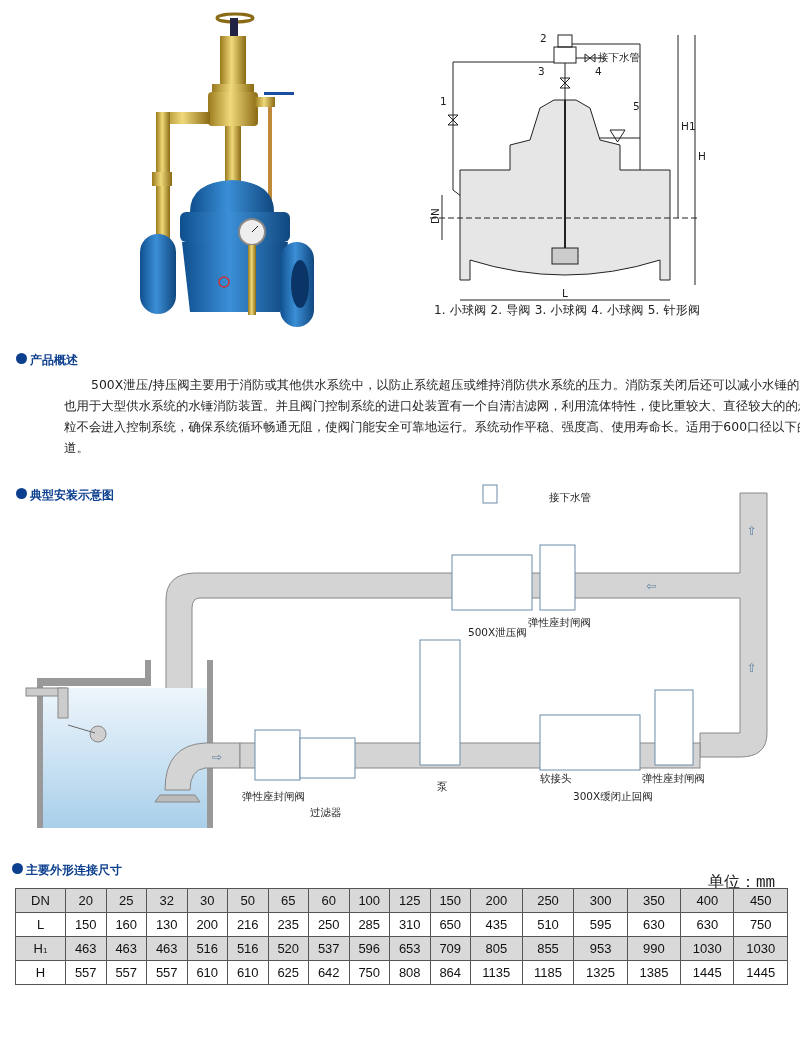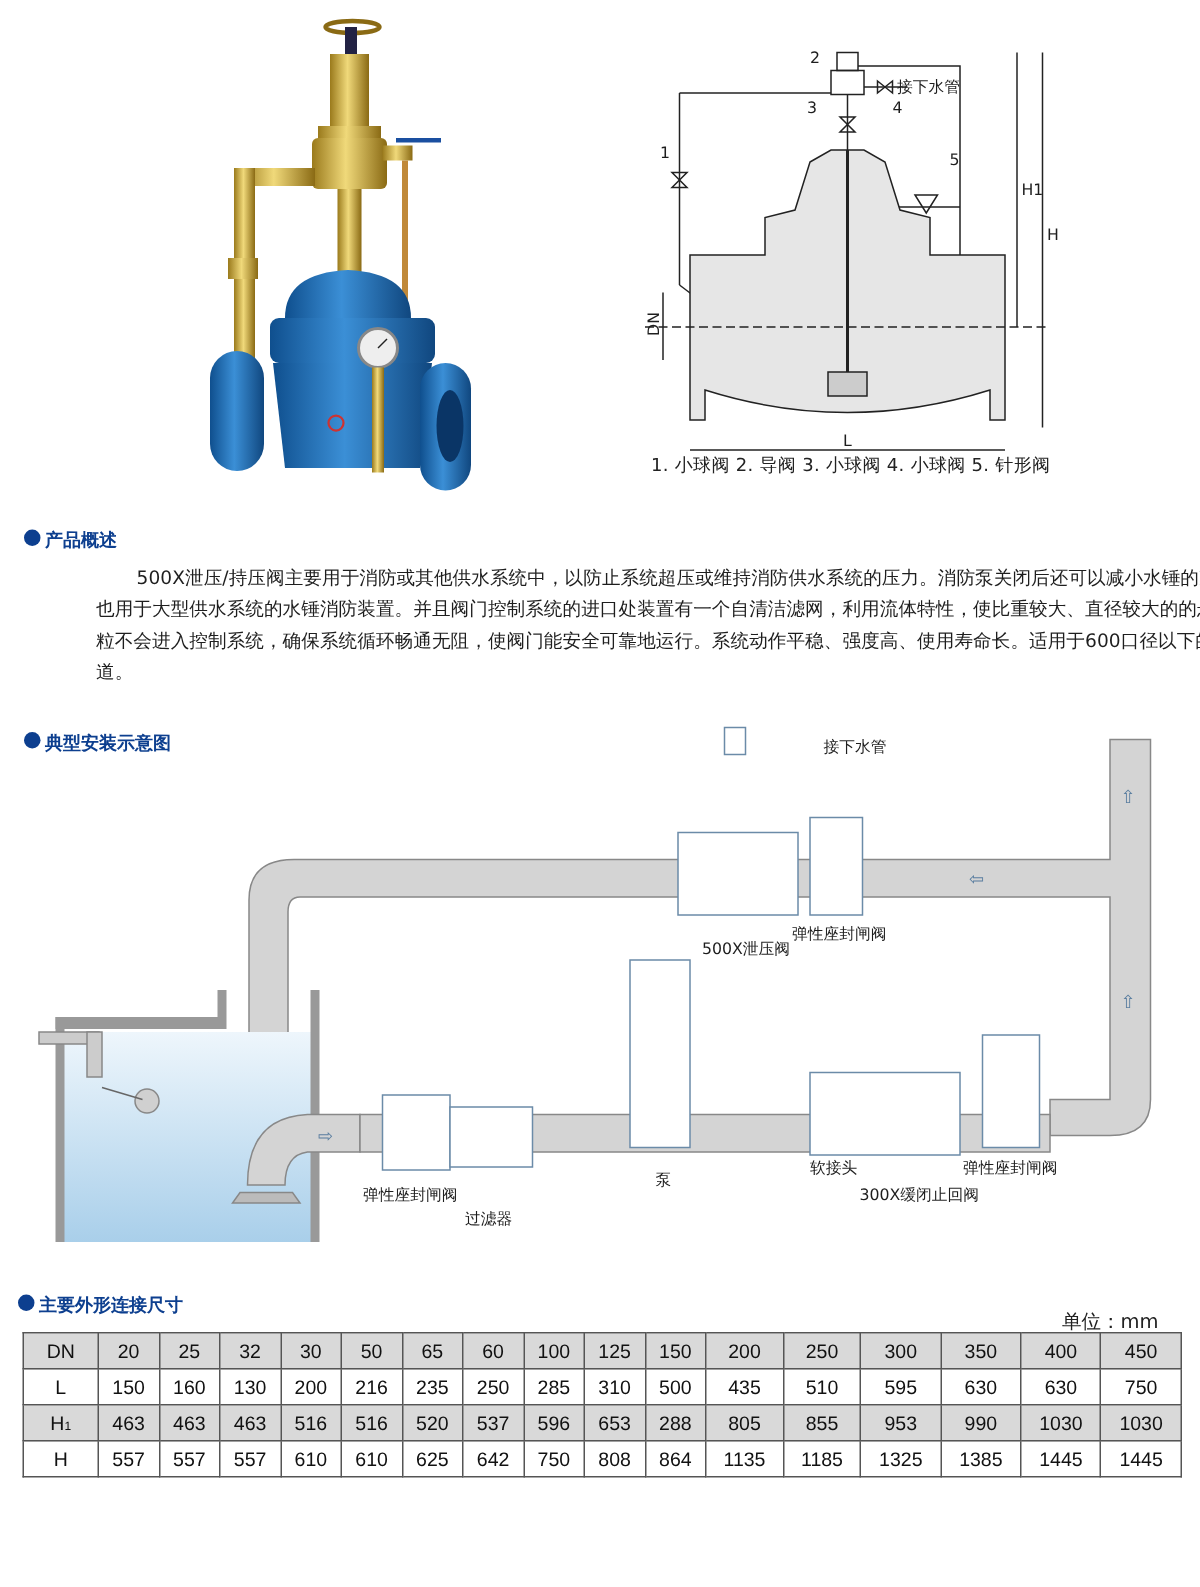--- a/index.html
+++ b/index.html
@@ -22,21 +22,21 @@
     #dims-title { left: 12px; top: 862px; }
 
     #overview-text { left: 16px; top: 374px; width: 776px; font-size: 12.4px; line-height: 21px;
                      color: #1e1e1e; text-indent: 27px; letter-spacing: 0.05px; margin-left: 48px; }
 
     
     #install { left: 0; top: 480px; width: 800px; height: 370px; }
     .lbl { font-size: 10.5px; fill: #1e1e1e; font-family: "DejaVu Sans", sans-serif; }
 
     
-    #unit { left: 708px; top: 872px; font-size: 13px; color: #222; }
+    #unit { left: 708px; top: 872px; font-size: 16px; color: #222; font-family: Liberation Mono, monospace; }
     #dims-table { left: 15px; top: 888px; border-collapse: collapse; width: 773px;
                   font-family: "Liberation Sans", sans-serif; font-size: 13px; color: #111; }
     #dims-table td { border: 1.5px solid #555; text-align: center; height: 23px; padding: 0; }
     #dims-table tr.shade td { background: #d9d9d9; }
     #dims-table td.head { width: 49px; }
     sub.s { font-size: 8px; vertical-align: 0; }
   </style>
 </head>
 <body>
 
@@ -204,40 +204,40 @@
         <td class="head"><span>L</span></td>
         <td>150</td>
         <td>160</td>
         <td>130</td>
         <td>200</td>
         <td>216</td>
         <td>235</td>
         <td>250</td>
         <td>285</td>
         <td>310</td>
-        <td>500</td>
+        <td>650</td>
         <td>435</td>
         <td>510</td>
         <td>595</td>
         <td>630</td>
         <td>630</td>
         <td>750</td>
       </tr>
       <tr class="shade">
         <td class="head"><span>H</span><sub class="s">1</sub></td>
         <td>463</td>
         <td>463</td>
         <td>463</td>
         <td>516</td>
         <td>516</td>
         <td>520</td>
         <td>537</td>
         <td>596</td>
         <td>653</td>
-        <td>288</td>
+        <td>709</td>
         <td>805</td>
         <td>855</td>
         <td>953</td>
         <td>990</td>
         <td>1030</td>
         <td>1030</td>
       </tr>
       <tr>
         <td class="head"><span>H</span></td>
         <td>557</td>

